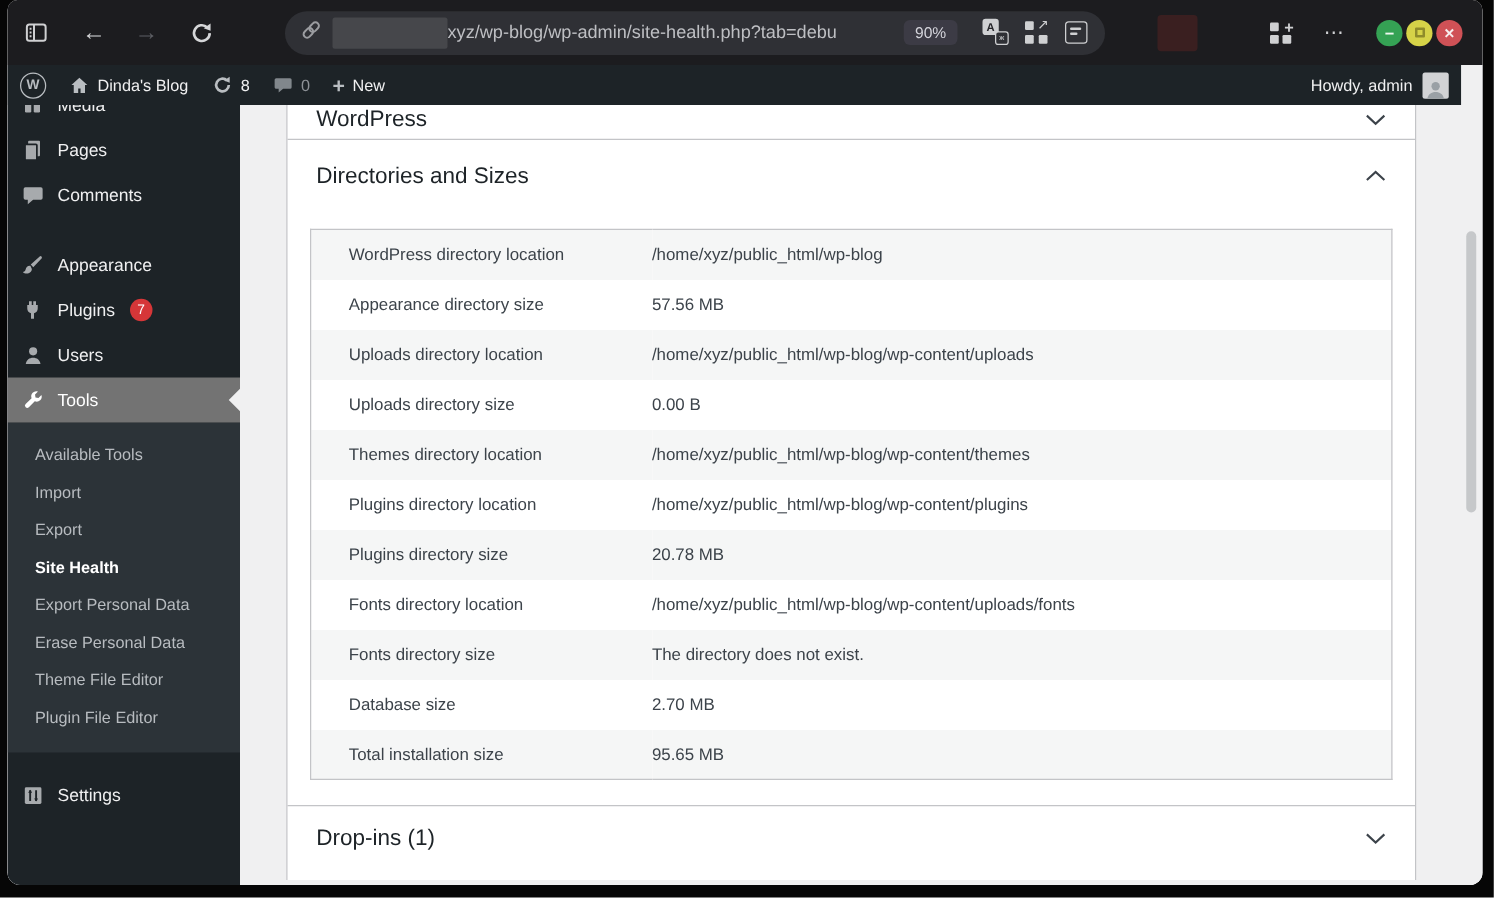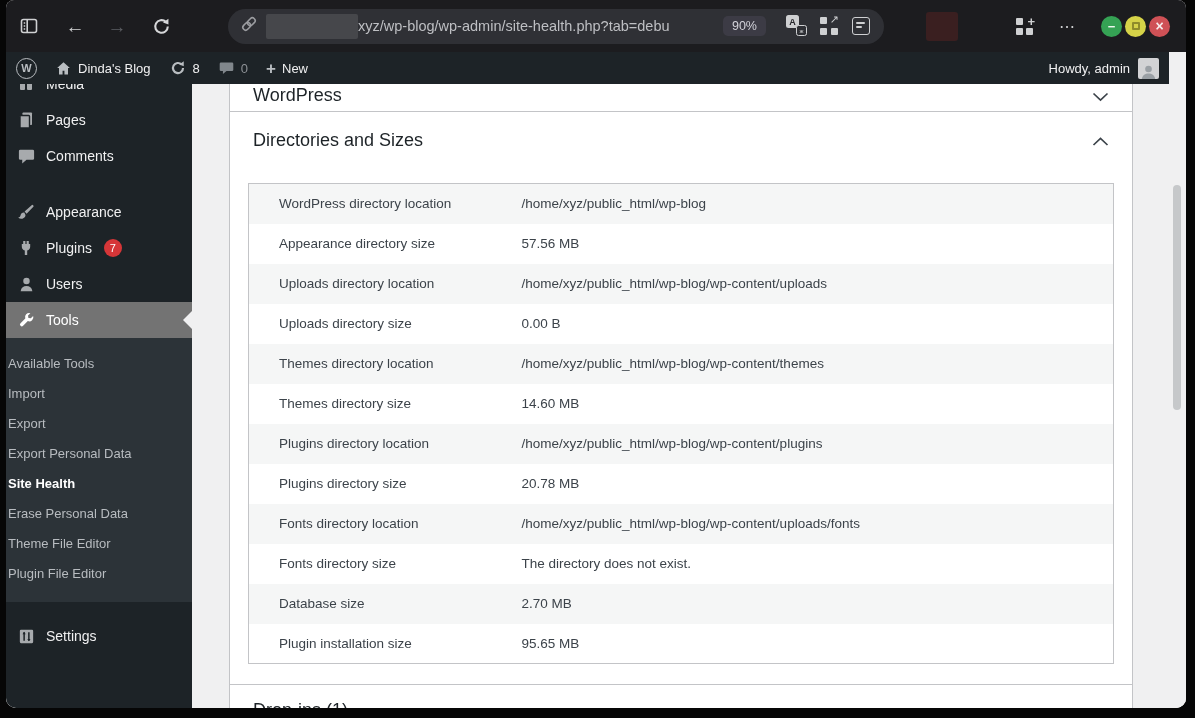--- a/index.html
+++ b/index.html
@@ -74,21 +74,21 @@
   .menu-item { height:36px; display:flex; align-items:center; gap:10px; padding-left:10px; color:#f0f0f1;
                font-size:14px; position:relative; cursor:pointer; }
   .menu-item .mi-ico { width:20px; height:20px; flex:0 0 auto; display:flex; align-items:center; justify-content:center; }
   .menu-item.active { background:#737373; color:#fff; }
   .menu-item.active::after { content:""; position:absolute; right:0; top:50%; transform:translateY(-50%);
                border:9px solid transparent; border-right-color:#f0f0f1; border-left-width:0; }
   .sep-appearance { margin-top:20px; }
   .plugin-badge { min-width:18px; height:18px; background:#d63638; border-radius:9px; color:#fff; font-size:11px;
                display:inline-flex; align-items:center; justify-content:center; padding:0 4px; margin-left:2px; }
   .submenu { background:#2c3338; padding:10px 0 14px 0; }
-  .submenu-item { height:30px; display:flex; align-items:center; padding-left:2px; color:#b8bcc0; font-size:13px; cursor:pointer; }
+  .submenu-item { height:30px; display:flex; align-items:center; padding-left:22px; color:#b8bcc0; font-size:13px; cursor:pointer; }
   .submenu-item.current { color:#fff; font-weight:bold; }
   .sep-settings { margin-top:16px; }
 
   
   .content { flex:1 1 auto; position:relative; }
   .card { margin-left:37px; width:904px; background:#fff; border-left:1px solid #c3c4c7; border-right:1px solid #c3c4c7; }
   .acc-header { display:flex; justify-content:space-between; padding:0 23px; cursor:pointer; }
   .acc-header .acc-title { font-size:18px; font-weight:normal; color:#1d2327; }
   .acc-top { height:28px; align-items:flex-start; padding-top:1px; border-bottom:1px solid #c3c4c7; }
   .acc-mid { height:56px; align-items:center; }
@@ -300,26 +300,26 @@
               </div>
 
               <div class="submenu-item">
                 <span>Import</span>
               </div>
 
               <div class="submenu-item">
                 <span>Export</span>
               </div>
 
-              <div class="submenu-item">
-                <span>Export Personal Data</span>
-              </div>
-
               <div class="submenu-item current">
                 <span>Site Health</span>
+              </div>
+
+              <div class="submenu-item">
+                <span>Export Personal Data</span>
               </div>
 
               <div class="submenu-item">
                 <span>Erase Personal Data</span>
               </div>
 
               <div class="submenu-item">
                 <span>Theme File Editor</span>
               </div>
 
@@ -388,24 +388,20 @@
                   <tr>
                     <td class="lbl">Uploads directory size</td>
                     <td class="val">0.00 B</td>
                   </tr>
 
                   <tr>
                     <td class="lbl">Themes directory location</td>
                     <td class="val">/home/xyz/public_html/wp-blog/wp-content/themes</td>
                   </tr>
 
-                  <tr>
-                    <td class="lbl">Themes directory size</td>
-                    <td class="val">14.60 MB</td>
-                  </tr>
 
                   <tr>
                     <td class="lbl">Plugins directory location</td>
                     <td class="val">/home/xyz/public_html/wp-blog/wp-content/plugins</td>
                   </tr>
 
                   <tr>
                     <td class="lbl">Plugins directory size</td>
                     <td class="val">20.78 MB</td>
                   </tr>
@@ -419,21 +415,21 @@
                     <td class="lbl">Fonts directory size</td>
                     <td class="val">The directory does not exist.</td>
                   </tr>
 
                   <tr>
                     <td class="lbl">Database size</td>
                     <td class="val">2.70 MB</td>
                   </tr>
 
                   <tr>
-                    <td class="lbl">Plugin installation size</td>
+                    <td class="lbl">Total installation size</td>
                     <td class="val">95.65 MB</td>
                   </tr>
                 </tbody>
             </table>
           </div>
 
           <div class="acc-header acc-next">
             <span class="acc-title">Drop-ins (1)</span>
             <span class="chev">
               <svg width="17" height="10" viewBox="0 0 17 10">

